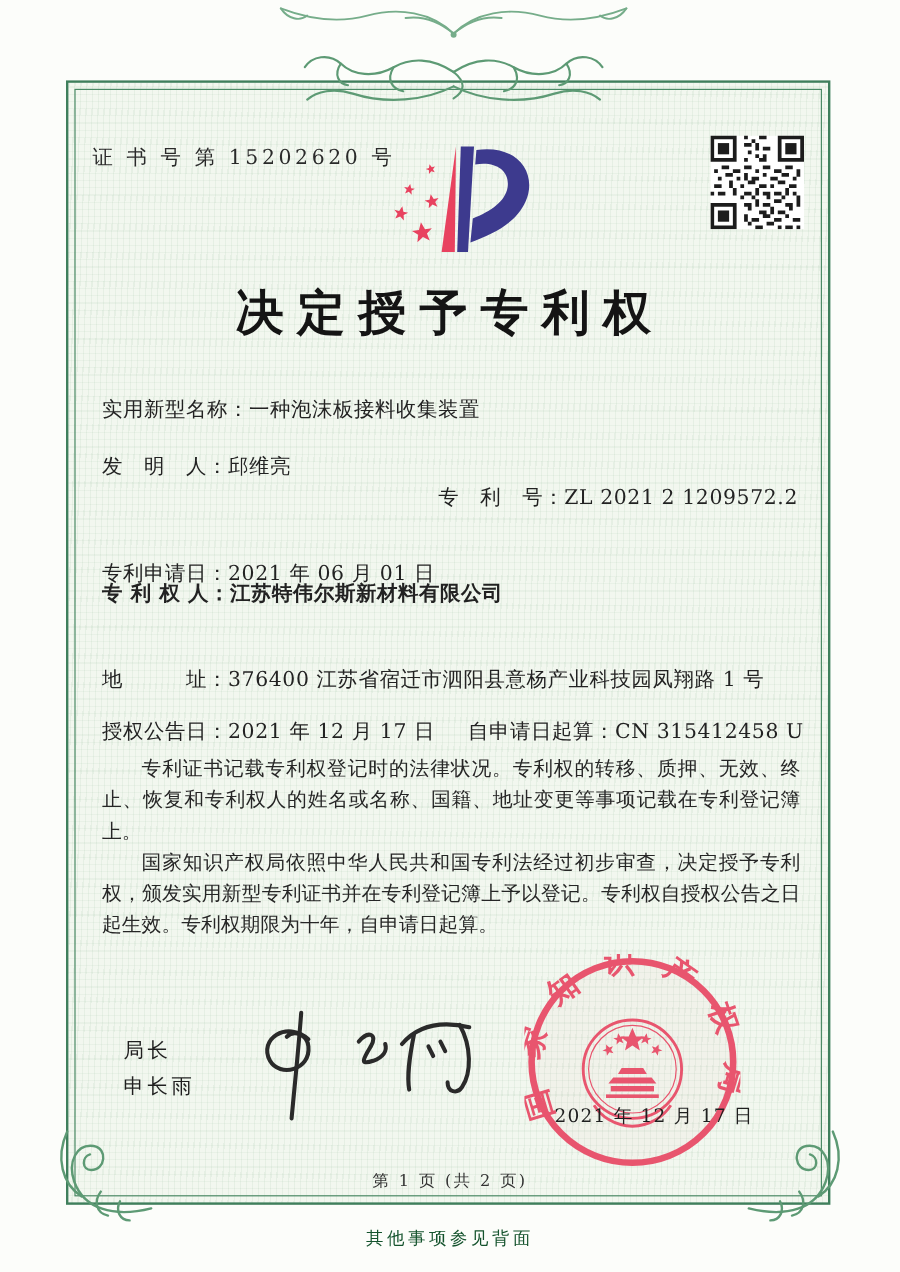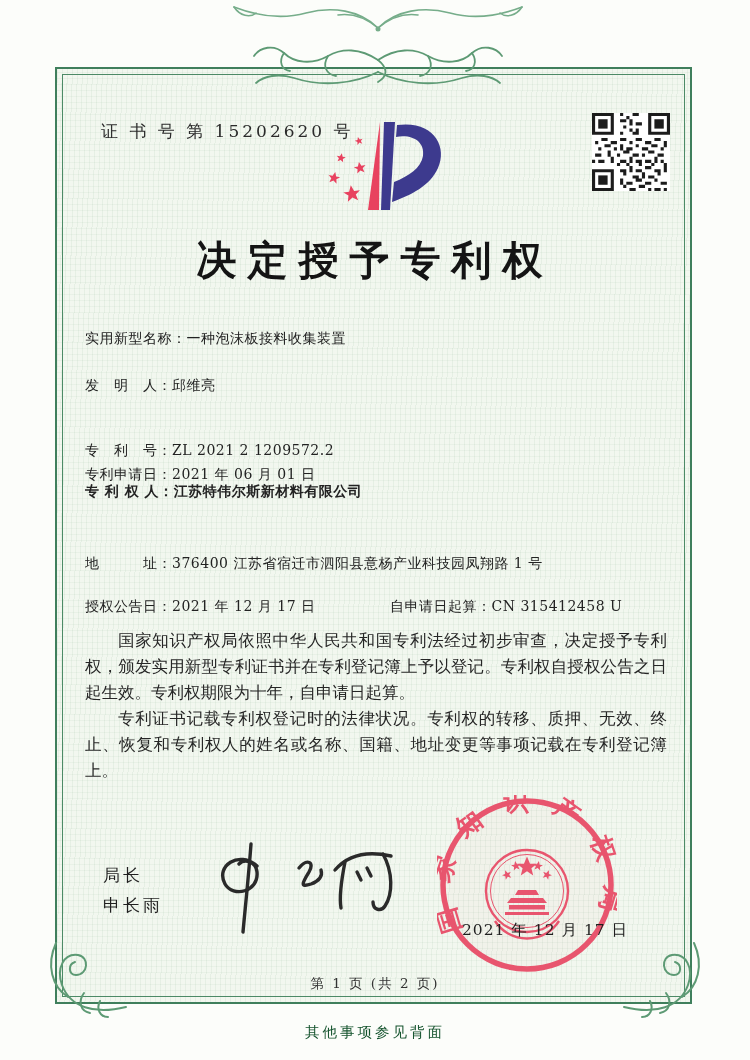--- a/index.html
+++ b/index.html
@@ -20,27 +20,27 @@
   }
   .frame-outer{
     left:55px;top:67px;width:633px;height:933px;
     border:2.5px solid #3f7f5c;
   }
   .frame-inner{
     left:62px;top:74px;width:621px;height:921px;
     border:1px solid #4c8a66;
   }
   .cert-no{
-    left:77px;top:120px;font-size:17px;letter-spacing:3px;color:#2a2a2a;margin-left:24px;
+    left:77px;top:120px;font-size:17px;letter-spacing:3px;color:#2a2a2a;
   }
   .title{
     left:55px;top:233px;width:640px;text-align:center;
     font-size:40px;font-weight:600;letter-spacing:11px;color:#141414;
   }
-  .field-row{left:85px;width:580px;font-size:14px;color:#222;letter-spacing:0.5px;white-space:nowrap;}
+  .field-row{left:85px;width:580px;font-size:17px;color:#222;letter-spacing:0.5px;white-space:nowrap;}
   .field-label{color:#222;}
   .field-value{color:#222;}
   .grant-no{position:absolute;left:305px;top:0;}
   .paragraphs{
     left:85px;top:628px;width:582px;
     font-size:16.5px;line-height:26px;color:#262626;text-align:justify;
   }
   .paragraphs p{margin:0;text-indent:2em;}
   .director-title{left:103px;top:864px;font-size:17px;letter-spacing:3px;}
   .director-name{left:103px;top:894px;font-size:17px;letter-spacing:3px;}
@@ -140,42 +140,42 @@
 </svg>
 
 <div class="abs title">决定授予专利权</div>
 
 <div class="abs field-row" style="top:330px;">
   <span class="field-label">实用新型名称：</span><span class="field-value">一种泡沫板接料收集装置</span>
 </div>
 <div class="abs field-row" style="top:377px;">
   <span class="field-label">发　明　人：</span><span class="field-value">邱维亮</span>
 </div>
-<div class="abs field-row" style="top:442px;">
+<div class="abs field-row" style="top:403px;text-align:right;">
   <span class="field-label">专　利　号：</span><span class="field-value">ZL 2021 2 1209572.2</span>
 </div>
 <div class="abs field-row" style="top:466px;">
   <span class="field-label">专利申请日：</span><span class="field-value">2021 年 06 月 01 日</span>
 </div>
 <div class="abs field-row" style="top:483px;font-weight:bold;">
   <span class="field-label">专 利 权 人：</span><span class="field-value">江苏特伟尔斯新材料有限公司</span>
 </div>
 <div class="abs field-row" style="top:555px;">
   <span class="field-label">地　　　址：</span><span class="field-value">376400 江苏省宿迁市泗阳县意杨产业科技园凤翔路 1 号</span>
 </div>
 <div class="abs field-row" style="top:598px;">
   <span class="field-label">授权公告日：</span><span class="field-value">2021 年 12 月 17 日</span>
   <span class="grant-no">
     <span class="field-label">自申请日起算：</span><span class="field-value">CN 315412458 U</span>
   </span>
 </div>
 
 <div class="abs paragraphs">
+  <p>专利证书记载专利权登记时的法律状况。专利权的转移、质押、无效、终止、恢复和专利权人的姓名或名称、国籍、地址变更等事项记载在专利登记簿上。</p>
   <p>国家知识产权局依照中华人民共和国专利法经过初步审查，决定授予专利权，颁发实用新型专利证书并在专利登记簿上予以登记。专利权自授权公告之日起生效。专利权期限为十年，自申请日起算。</p>
-  <p>专利证书记载专利权登记时的法律状况。专利权的转移、质押、无效、终止、恢复和专利权人的姓名或名称、国籍、地址变更等事项记载在专利登记簿上。</p>
 </div>
 
 <div class="abs director-title">局长</div>
 <div class="abs director-name">申长雨</div>
 
 <svg class="abs" style="left:195px;top:832px;" width="210" height="105" viewBox="0 0 210 105">
   <g fill="none" stroke="#2a2a2a" stroke-width="3.4" stroke-linecap="round" stroke-linejoin="round">
     <path d="M62,34 C44,18 20,34 30,52 C38,66 64,60 62,40 C61,30 50,26 44,32"></path>
     <path d="M56,12 C54,40 50,78 48,100"></path>
     <path d="M104,36 C112,26 120,30 114,40 C108,50 104,56 116,52 C124,49 128,44 126,38"></path>

